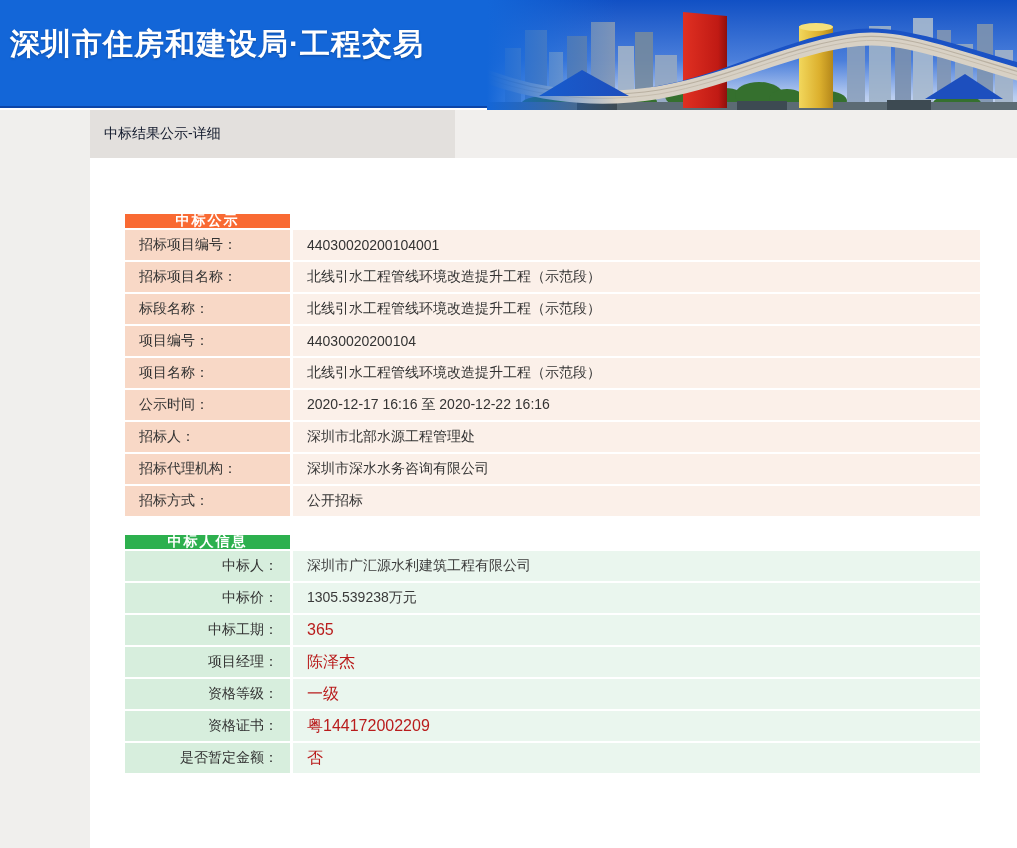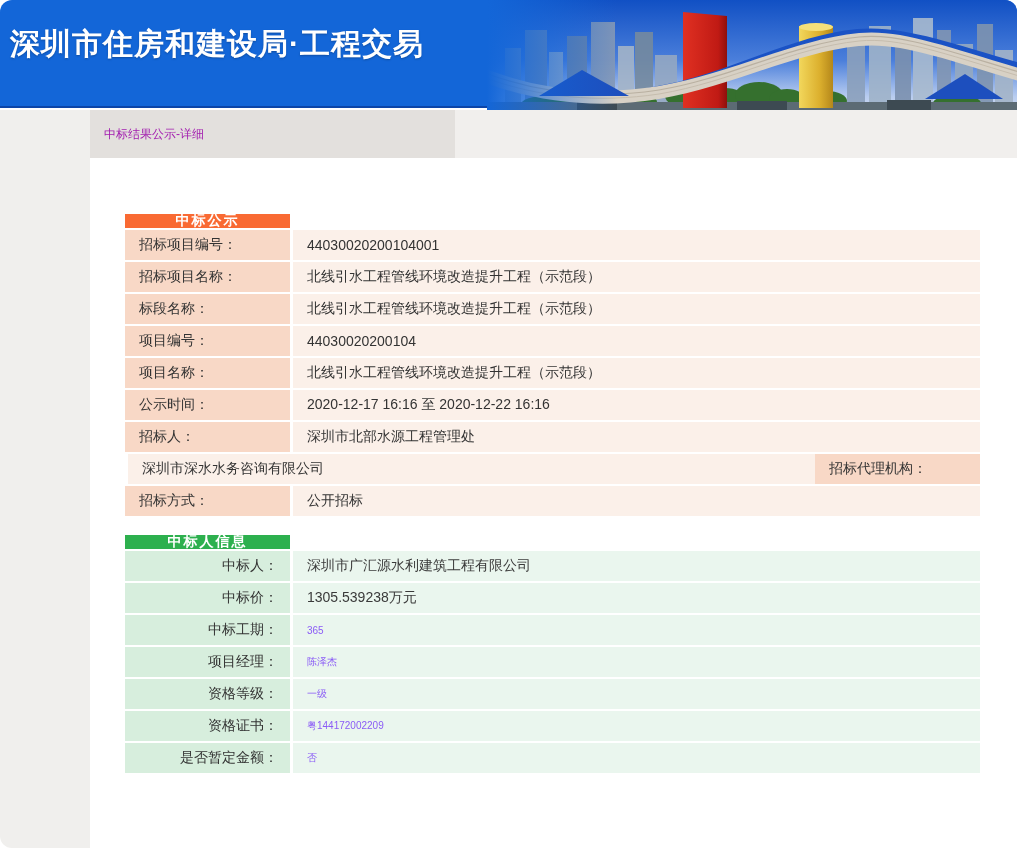--- a/index.html
+++ b/index.html
@@ -1,18 +1,18 @@
 <!DOCTYPE html>
 <html><head>
 <meta charset="utf-8">
 <style>
   * { margin:0; padding:0; box-sizing:border-box; }
   html,body { background:#fff; }
   body { font-family:"Liberation Sans","DejaVu Sans",sans-serif; }
-  .page { position:relative; width:1017px; height:848px; overflow:hidden; background:#fff;border-radius:12px; }
+  .page { position:relative; width:1017px; height:848px; overflow:hidden; background:#fff; }
 
   
   .site-header {
     position:absolute; left:0; top:0; width:1017px; height:108px;
     background:#1366d8; border-bottom:2px solid #0c45a8;
   }
   .site-title {
     position:absolute; left:10px; top:24px; z-index:5;
     color:#ffffff; font-size:30px; font-weight:bold; letter-spacing:1px;
     text-shadow:0 1px 2px rgba(0,0,0,.25); white-space:nowrap;
@@ -20,21 +20,21 @@
   .header-art { position:absolute; right:0; top:0; width:530px; height:110px; z-index:1; }
   .header-art svg { display:block; width:100%; height:100%; }
 
   
   .left-strip { position:absolute; left:0; top:110px; width:90px; bottom:0; background:#f0efed; }
   .band { position:absolute; left:90px; top:110px; right:0; height:48px; background:#f1efed; }
   .tab {
     width:365px; height:48px; background:#e3e0dd;
     display:flex; align-items:center; padding-left:14px;
   }
-  .tab span { color:#a21caf; font-size:12px; }
+  .tab span { color:#0f172a; font-size:14px; }
 
   
   .content {
     position:absolute; left:90px; top:158px; right:0; bottom:0;
     background:#fff; padding:56px 37px 0 35px;
   }
   .tbl { width:855px; }
   .sec-header {
     width:165px; height:14px; margin-bottom:2px;
     display:flex; align-items:center; justify-content:center;
@@ -45,21 +45,21 @@
   .row { display:flex; margin-bottom:2px; }
   .cell { height:30px; display:flex; align-items:center; font-size:14px; color:#333; }
   .cell.label { width:165px; flex:0 0 165px; padding:0 12px 0 14px; }
   .cell.value { flex:1; margin-left:3px; padding-left:14px; }
   .orange .cell.label { background:#f8d8c6; }
   .orange .cell.value { background:#fbf0e9; }
   .green  .cell.label { background:#d7eedd; justify-content:flex-end;padding-left:11px; }
   .green  .cell.value { background:#eaf6ee; }
   .green { margin-top:19px; }
   .v-bold  { font-weight:normal; color:#3a3a3a; }
-  .v-small { font-size:10px; color:#8b5cf6; }
+  .v-small { font-size:16px; color:#b91c1c; }
 </style>
 </head>
 <body>
 
 <div class="page">
 
   <header class="site-header">
     <h1 class="site-title">深圳市住房和建设局·工程交易</h1>
     <div class="header-art">
       <svg viewBox="0 0 530 110" preserveAspectRatio="none" aria-hidden="true">
@@ -189,22 +189,22 @@
             <div class="cell label">公示时间：</div>
             <div class="cell value">2020-12-17 16:16 至 2020-12-22 16:16</div>
           </div>
 
           <div class="row">
             <div class="cell label">招标人：</div>
             <div class="cell value">深圳市北部水源工程管理处</div>
           </div>
 
           <div class="row">
+            <div class="cell label">招标代理机构：</div>
             <div class="cell value">深圳市深水水务咨询有限公司</div>
-            <div class="cell label">招标代理机构：</div>
           </div>
 
           <div class="row">
             <div class="cell label">招标方式：</div>
             <div class="cell value">公开招标</div>
           </div>
         </div>
     </section>
 
     <section class="tbl green">

